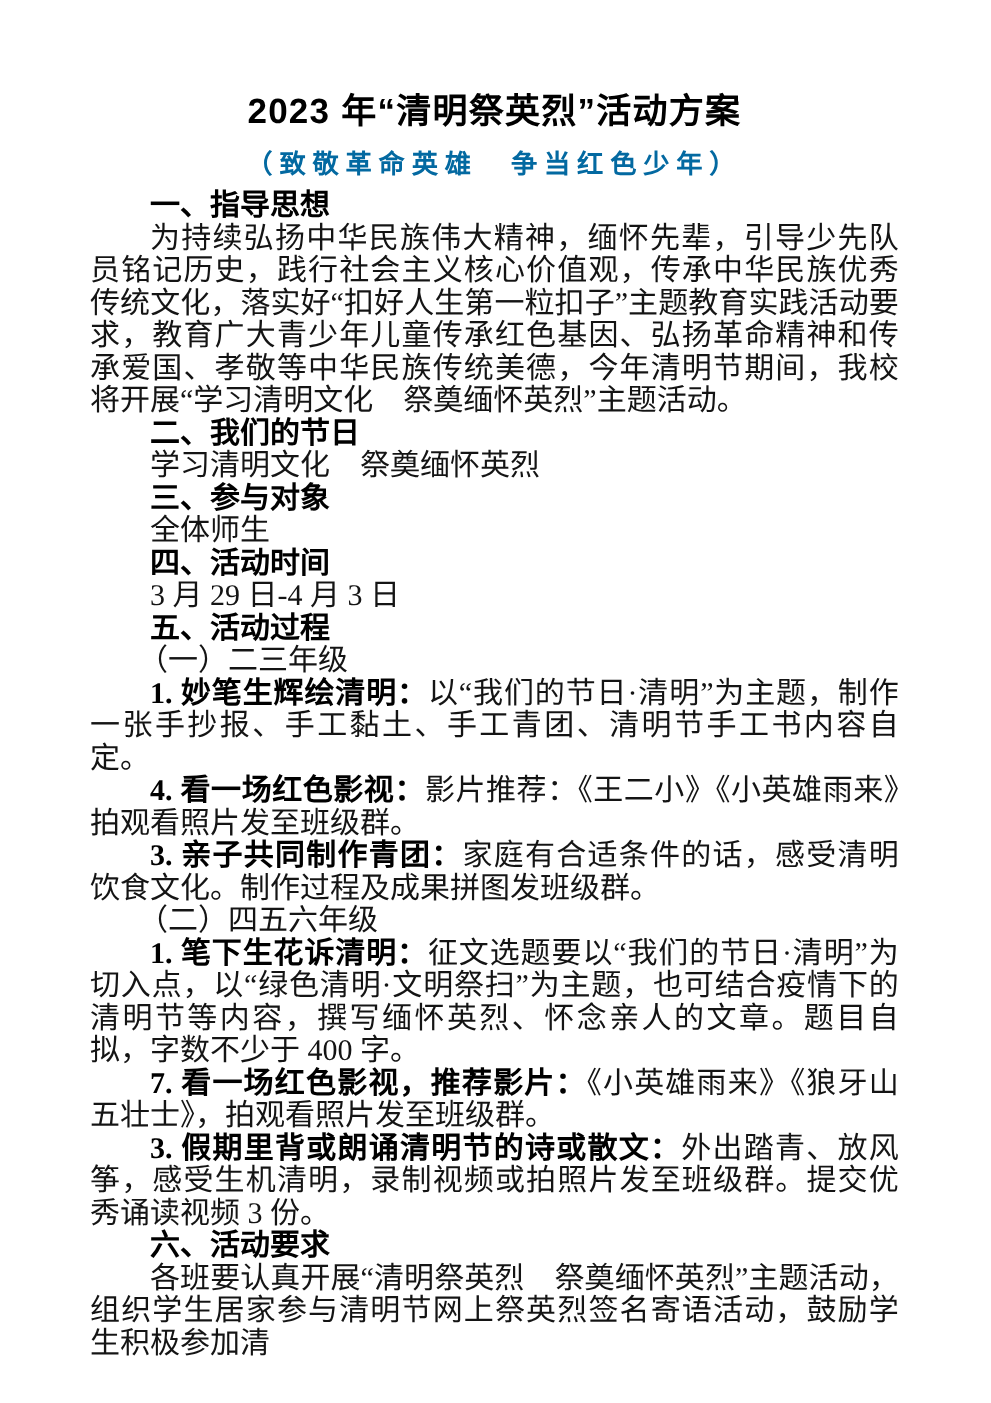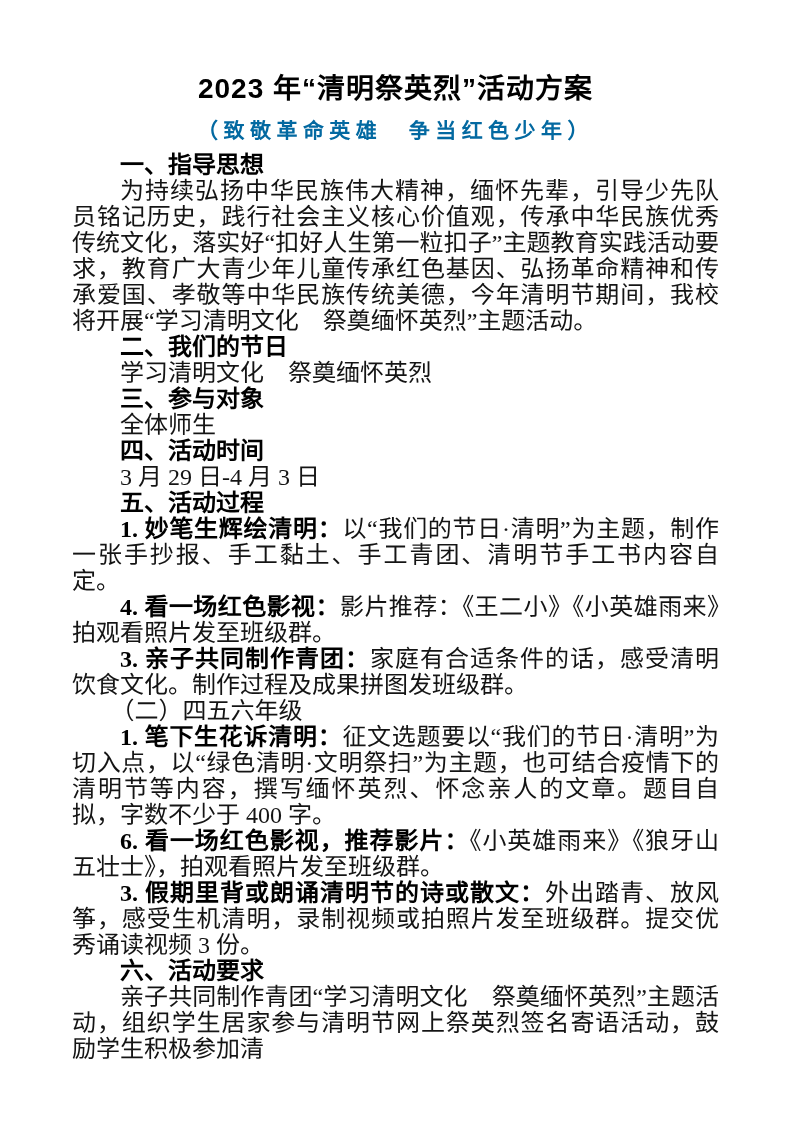--- a/index.html
+++ b/index.html
@@ -85,27 +85,28 @@
   <p class="line-p">学习清明文化　祭奠缅怀英烈</p>
 
   <p class="h">三、参与对象</p>
   <p class="line-p">全体师生</p>
 
   <p class="h">四、活动时间</p>
   <p class="line-p">3 月 29 日-4 月 3 日</p>
 
   <p class="h">五、活动过程</p>
 
+  <p class="sub-h">（一）二三年级</p>
 
   <p class="item"><span class="lead">1. 妙笔生辉绘清明：</span><span>以“我们的节日·清明”为主题，制作一张手抄报、手工黏土、手工青团、清明节手工书内容自定。</span></p>
   <p class="item"><span class="lead">4. 看一场红色影视：</span><span>影片推荐：《王二小》《小英雄雨来》拍观看照片发至班级群。</span></p>
   <p class="item"><span class="lead">3. 亲子共同制作青团：</span><span>家庭有合适条件的话，感受清明饮食文化。制作过程及成果拼图发班级群。</span></p>
 
   <p class="sub-h">（二）四五六年级</p>
 
   <p class="item"><span class="lead">1. 笔下生花诉清明：</span><span>征文选题要以“我们的节日·清明”为切入点，以“绿色清明·文明祭扫”为主题，也可结合疫情下的清明节等内容，撰写缅怀英烈、怀念亲人的文章。题目自拟，字数不少于 400 字。</span></p>
-  <p class="item"><span class="lead">6. 看一场红色影视，推荐影片：</span><span>《小英雄雨来》《狼牙山五壮士》，拍观看照片发至班级群。</span></p>
+  <p class="item"><span class="lead">7. 看一场红色影视，推荐影片：</span><span>《小英雄雨来》《狼牙山五壮士》，拍观看照片发至班级群。</span></p>
   <p class="item"><span class="lead">3. 假期里背或朗诵清明节的诗或散文：</span><span>外出踏青、放风筝，感受生机清明，录制视频或拍照片发至班级群。提交优秀诵读视频 3 份。</span></p>
 
   <p class="h">六、活动要求</p>
-  <p class="body-p">亲子共同制作青团“学习清明文化　祭奠缅怀英烈”主题活动，组织学生居家参与清明节网上祭英烈签名寄语活动，鼓励学生积极参加清</p>
+  <p class="body-p">各班要认真开展“清明祭英烈　祭奠缅怀英烈”主题活动，组织学生居家参与清明节网上祭英烈签名寄语活动，鼓励学生积极参加清</p>
 
 </div>
 
 </body></html>

